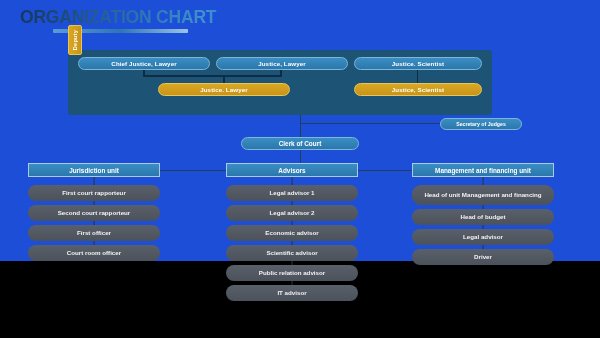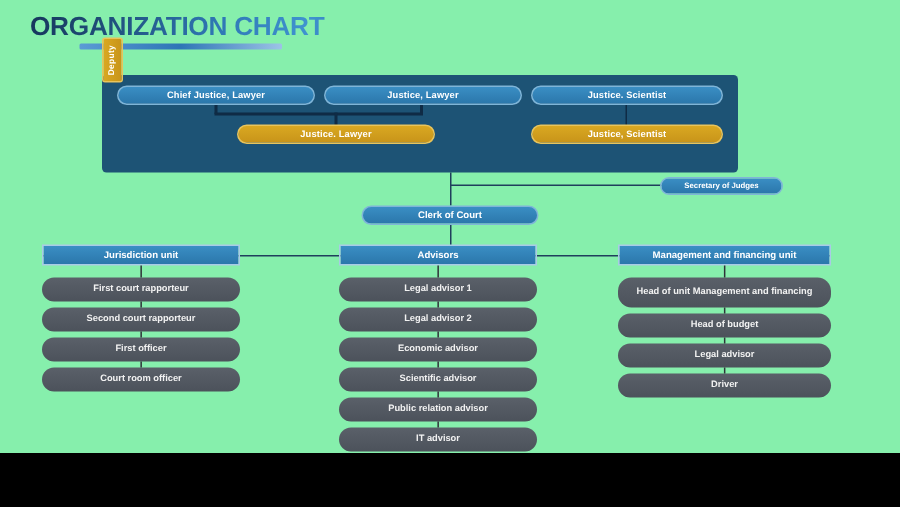--- a/index.html
+++ b/index.html
@@ -10,22 +10,22 @@
   body {
     width: 600px;
     height: 338px;
     overflow: hidden;
     font-family: "Liberation Sans", sans-serif;
     position: relative;
   }
   #canvas {
     position: relative;
     width: 600px;
-    height: 302px;
-    background: #86efac;
+    height: 261px;
+    background: #1d4ed8;
   }
 
   
   #title-block {
     position: absolute;
     left: 20px;
     top: 7px;
     width: 230px;
     height: 28px;
   }

